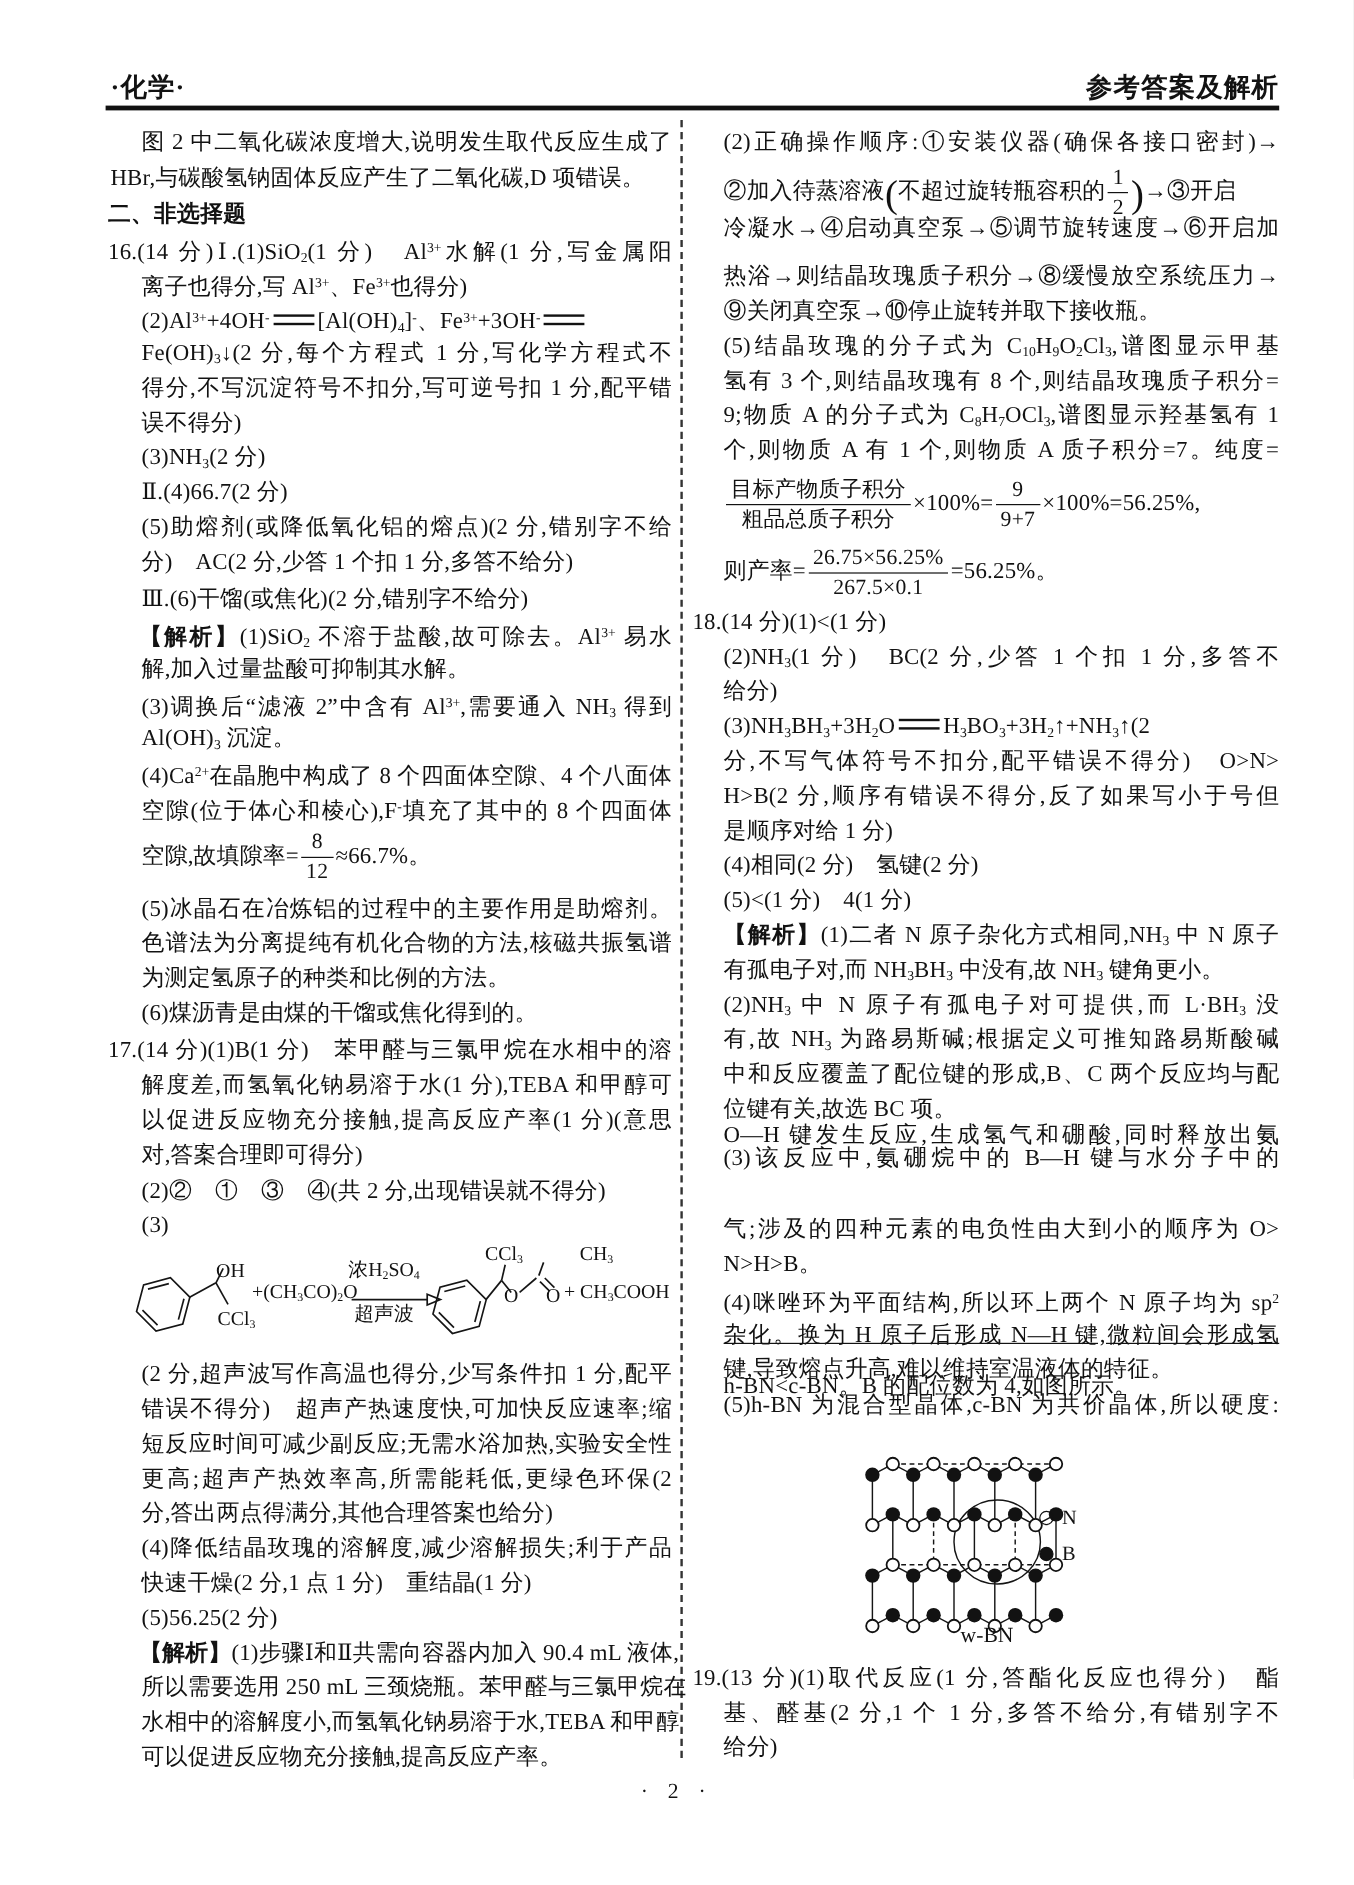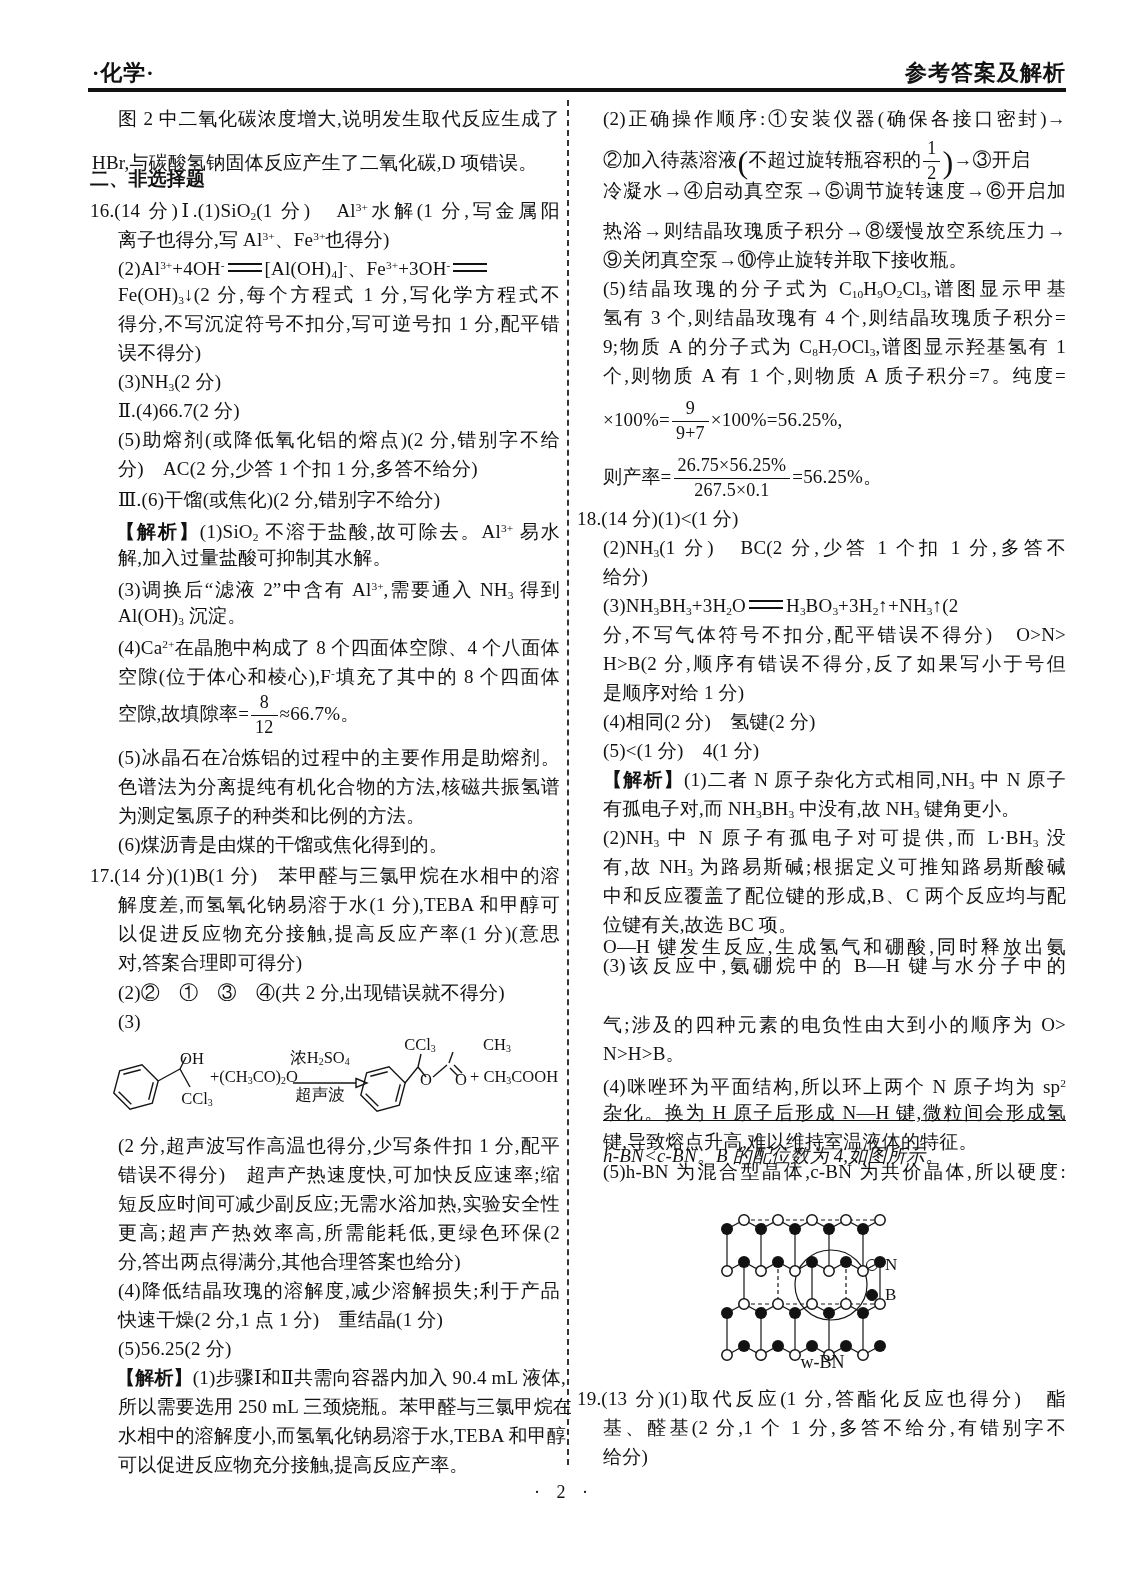--- a/index.html
+++ b/index.html
@@ -53,21 +53,21 @@
 <div id="page">
 
   <div class="hdr-title" id="hdr-left">·化学·</div>
   <div class="hdr-title" id="hdr-right">参考答案及解析</div>
   <div id="hdr-rule"></div>
 
   <div id="divider"></div>
 
   <div id="text-layer">
       <div class="tl j" style="left: 118px; top: 104px; width: 442px;">图 2 中二氧化碳浓度增大,说明发生取代反应生成了</div>
-      <div class="tl" style="left: 92px; top: 148px;">HBr,与碳酸氢钠固体反应产生了二氧化碳,D 项错误。</div>
+      <div class="tl" style="left: 92px; top: 134px;">HBr,与碳酸氢钠固体反应产生了二氧化碳,D 项错误。</div>
       <div class="tl" style="left: 90px; top: 164px;"><b>二、非选择题</b></div>
       <div class="tl j" style="left: 90px; top: 193px; width: 470px;">16.(14 分)Ⅰ.(1)SiO<sub>2</sub>(1 分)　Al<sup>3+</sup>水解(1 分,写金属阳</div>
       <div class="tl" style="left: 118px; top: 222px;">离子也得分,写 Al<sup>3+</sup>、Fe<sup>3+</sup>也得分)</div>
       <div class="tl" style="left: 118px; top: 251px;">(2)Al<sup>3+</sup>+4OH<sup>-</sup><span class="deq"></span>[Al(OH)<sub>4</sub>]<sup>-</sup>、Fe<sup>3+</sup>+3OH<sup>-</sup><span class="deq"></span></div>
       <div class="tl j" style="left: 118px; top: 280px; width: 442px;">Fe(OH)<sub>3</sub>↓(2 分,每个方程式 1 分,写化学方程式不</div>
       <div class="tl j" style="left: 118px; top: 309px; width: 442px;">得分,不写沉淀符号不扣分,写可逆号扣 1 分,配平错</div>
       <div class="tl" style="left: 118px; top: 338px;">误不得分)</div>
       <div class="tl" style="left: 118px; top: 367px;">(3)NH<sub>3</sub>(2 分)</div>
       <div class="tl" style="left: 118px; top: 396px;">Ⅱ.(4)66.7(2 分)</div>
       <div class="tl j" style="left: 118px; top: 425px; width: 442px;">(5)助熔剂(或降低氧化铝的熔点)(2 分,错别字不给</div>
@@ -101,24 +101,24 @@
       <div class="tl j" style="left: 116px; top: 1363px; width: 444px;"><b>【解析】</b>(1)步骤Ⅰ和Ⅱ共需向容器内加入 90.4 mL 液体,</div>
       <div class="tl j" style="left: 118px; top: 1392px; width: 442px;">所以需要选用 250 mL 三颈烧瓶。苯甲醛与三氯甲烷在</div>
       <div class="tl j" style="left: 118px; top: 1421px; width: 442px;">水相中的溶解度小,而氢氧化钠易溶于水,TEBA 和甲醇</div>
       <div class="tl" style="left: 118px; top: 1450px;">可以促进反应物充分接触,提高反应产率。</div>
       <div class="tl j" style="left: 603px; top: 104px; width: 463px;">(2)正确操作顺序:①安装仪器(确保各接口密封)→</div>
       <div class="tl" style="left: 603px; top: 136px; height: 48px; line-height: 48px;">②加入待蒸溶液<span class="bp">(</span>不超过旋转瓶容积的<span class="frac"><span class="fn">1</span><span class="fd">2</span></span><span class="bp">)</span>→③开启</div>
       <div class="tl j" style="left: 603px; top: 176px; width: 463px;">冷凝水→④启动真空泵→⑤调节旋转速度→⑥开启加</div>
       <div class="tl j" style="left: 603px; top: 216px; width: 463px;">热浴→则结晶玫瑰质子积分→⑧缓慢放空系统压力→</div>
       <div class="tl" style="left: 603px; top: 245px;">⑨关闭真空泵→⑩停止旋转并取下接收瓶。</div>
       <div class="tl j" style="left: 603px; top: 274px; width: 463px;">(5)结晶玫瑰的分子式为 C<sub>10</sub>H<sub>9</sub>O<sub>2</sub>Cl<sub>3</sub>,谱图显示甲基</div>
-      <div class="tl j" style="left: 603px; top: 303px; width: 463px;">氢有 3 个,则结晶玫瑰有 4 个,则结晶玫瑰质子积分=</div>
+      <div class="tl j" style="left: 603px; top: 303px; width: 463px;">氢有 3 个,则结晶玫瑰有 8 个,则结晶玫瑰质子积分=</div>
       <div class="tl j" style="left: 603px; top: 332px; width: 463px;">9;物质 A 的分子式为 C<sub>8</sub>H<sub>7</sub>OCl<sub>3</sub>,谱图显示羟基氢有 1</div>
       <div class="tl j" style="left: 603px; top: 361px; width: 463px;">个,则物质 A 有 1 个,则物质 A 质子积分=7。纯度=</div>
-      <div class="tl" style="left: 603px; top: 392px; height: 56px; line-height: 56px;">×100%=<span class="frac"><span class="fn">9</span><span class="fd">9+7</span></span>×100%=56.25%,</div>
+      <div class="tl" style="left: 603px; top: 392px; height: 56px; line-height: 56px;"><span class="frac"><span class="fn">目标产物质子积分</span><span class="fd">粗品总质子积分</span></span>×100%=<span class="frac"><span class="fn">9</span><span class="fd">9+7</span></span>×100%=56.25%,</div>
       <div class="tl" style="left: 603px; top: 451px; height: 52px; line-height: 52px;">则产率=<span class="frac"><span class="fn">26.75×56.25%</span><span class="fd">267.5×0.1</span></span>=56.25%。</div>
       <div class="tl" style="left: 577px; top: 504px;">18.(14 分)(1)&lt;(1 分)</div>
       <div class="tl j" style="left: 603px; top: 533px; width: 463px;">(2)NH<sub>3</sub>(1 分)　BC(2 分,少答 1 个扣 1 分,多答不</div>
       <div class="tl" style="left: 603px; top: 562px;">给分)</div>
       <div class="tl" style="left: 603px; top: 591px;">(3)NH<sub>3</sub>BH<sub>3</sub>+3H<sub>2</sub>O<span class="deq"></span>H<sub>3</sub>BO<sub>3</sub>+3H<sub>2</sub>↑+NH<sub>3</sub>↑(2</div>
       <div class="tl j" style="left: 603px; top: 620px; width: 463px;">分,不写气体符号不扣分,配平错误不得分)　O&gt;N&gt;</div>
       <div class="tl j" style="left: 603px; top: 649px; width: 463px;">H&gt;B(2 分,顺序有错误不得分,反了如果写小于号但</div>
       <div class="tl" style="left: 603px; top: 678px;">是顺序对给 1 分)</div>
       <div class="tl" style="left: 603px; top: 707px;">(4)相同(2 分)　氢键(2 分)</div>
       <div class="tl" style="left: 603px; top: 736px;">(5)&lt;(1 分)　4(1 分)</div>
@@ -129,21 +129,21 @@
       <div class="tl j" style="left: 603px; top: 881px; width: 463px;">中和反应覆盖了配位键的形成,B、C 两个反应均与配</div>
       <div class="tl" style="left: 603px; top: 910px;">位键有关,故选 BC 项。</div>
       <div class="tl j" style="left: 603px; top: 951px; width: 463px;">(3)该反应中,氨硼烷中的 B—H 键与水分子中的</div>
       <div class="tl j" style="left: 603px; top: 932px; width: 463px;">O—H 键发生反应,生成氢气和硼酸,同时释放出氨</div>
       <div class="tl j" style="left: 603px; top: 1010px; width: 463px;">气;涉及的四种元素的电负性由大到小的顺序为 O&gt;</div>
       <div class="tl" style="left: 603px; top: 1039px;">N&gt;H&gt;B。</div>
       <div class="tl j" style="left: 603px; top: 1069px; width: 463px;">(4)咪唑环为平面结构,所以环上两个 N 原子均为 sp<sup>2</sup></div>
       <div class="tl j" style="left: 603px; top: 1098px; width: 463px; text-decoration: underline;">杂化。换为 H 原子后形成 N—H 键,微粒间会形成氢</div>
       <div class="tl" style="left: 603px; top: 1127px;">键,导致熔点升高,难以维持室温液体的特征。</div>
       <div class="tl j" style="left: 603px; top: 1157px; width: 463px;">(5)h-BN 为混合型晶体,c-BN 为共价晶体,所以硬度:</div>
-      <div class="tl" style="left: 603px; top: 1141px; font-style: italic;">h-BN&lt;c-BN。B 的配位数为 4,如图所示。</div>
+      <div class="tl" style="left: 603px; top: 1141px;">h-BN&lt;c-BN。B 的配位数为 4,如图所示。</div>
       <div class="tl j" style="left: 577px; top: 1384px; width: 489px;">19.(13 分)(1)取代反应(1 分,答酯化反应也得分)　酯</div>
       <div class="tl j" style="left: 603px; top: 1413px; width: 463px;">基、醛基(2 分,1 个 1 分,多答不给分,有错别字不</div>
       <div class="tl" style="left: 603px; top: 1442px;">给分)</div>
     </div>
 
   <svg class="fig-svg" style="left:88px;top:1025px;" width="480" height="115" viewBox="0 0 480 115">
     <g stroke-width="1.4">
 
       <polygon points="70.2,56 54,39.8 31.7,45.7 25.8,68 42,84.2 64.3,78.3"></polygon>
       <line x1="52.7" y1="44.7" x2="35.3" y2="49.3"></line>

